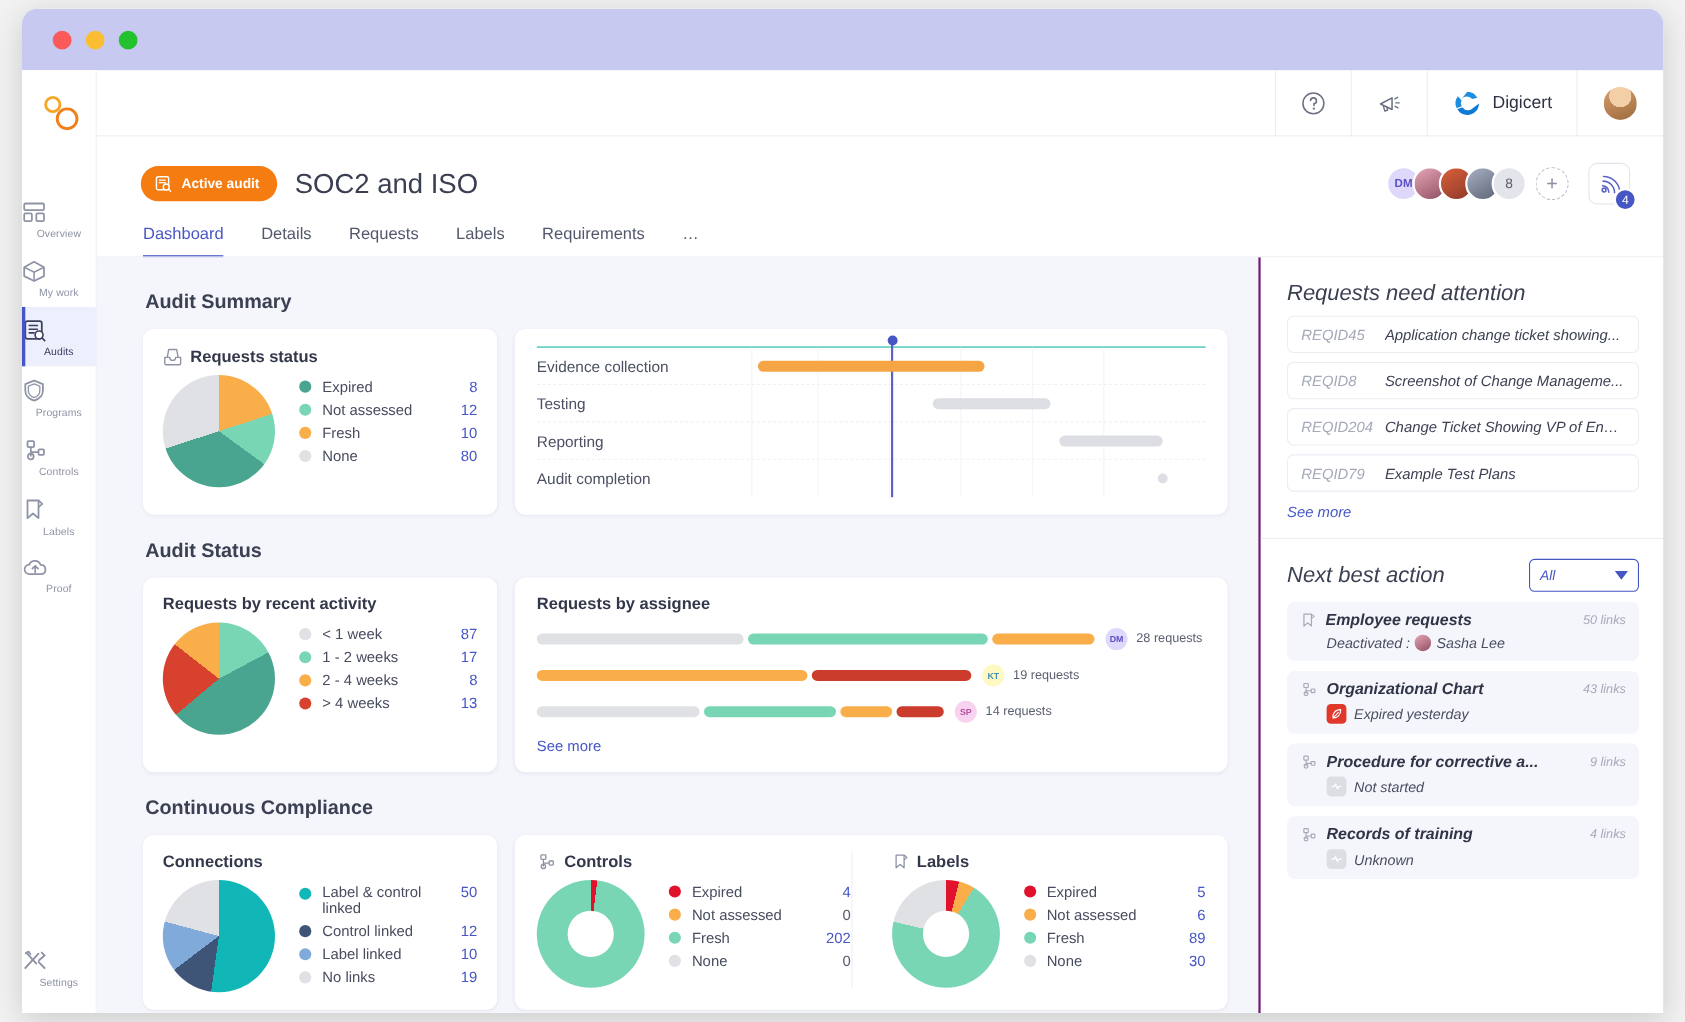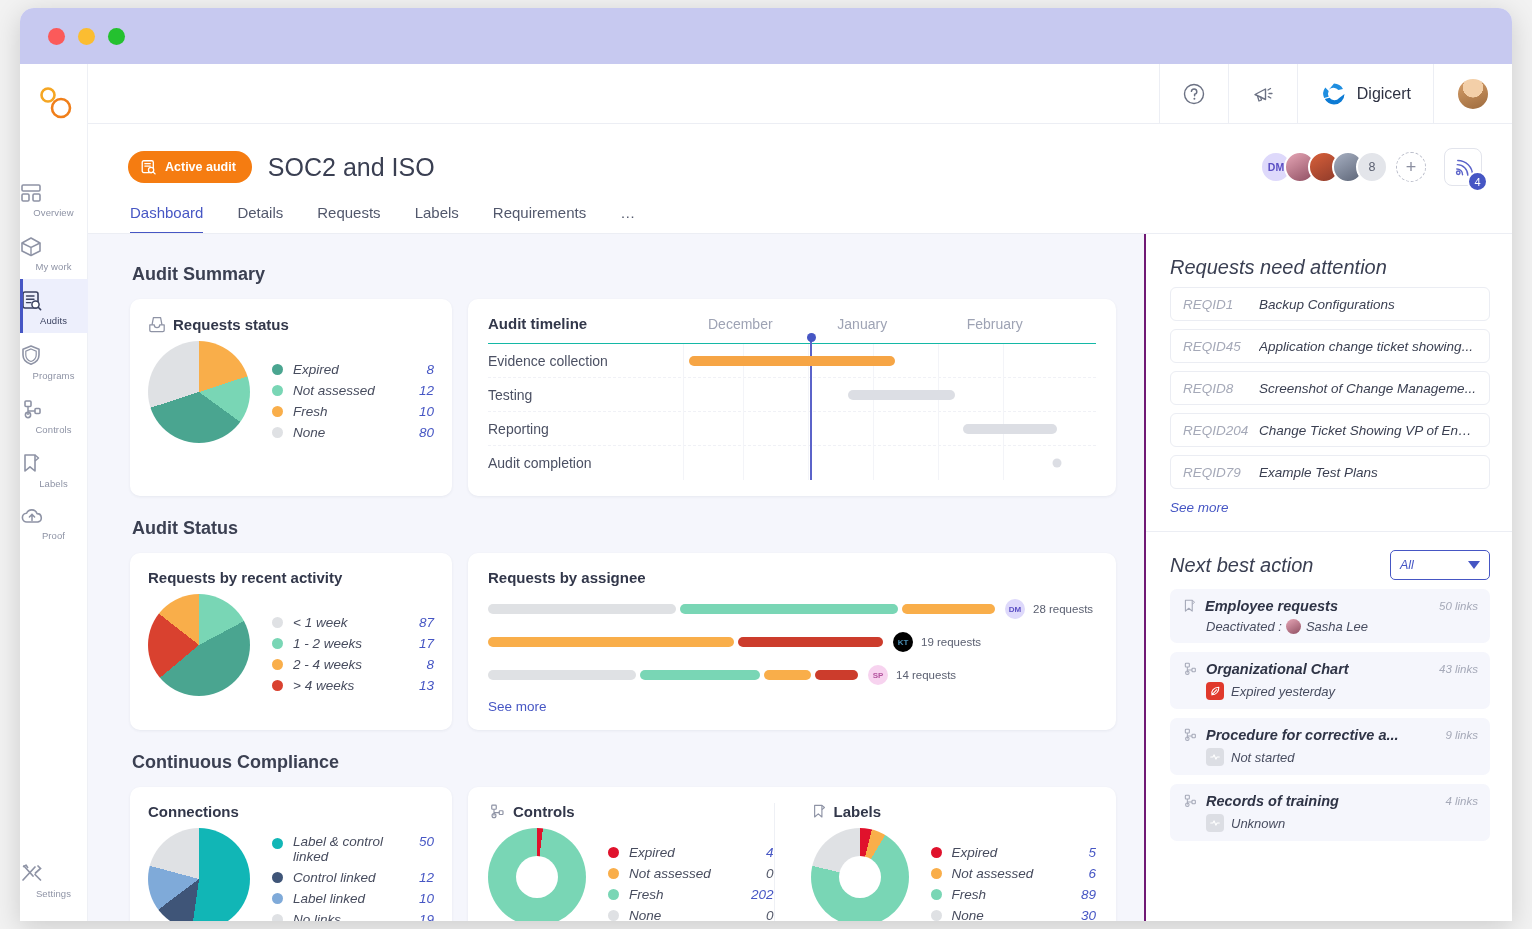--- a/index.html
+++ b/index.html
@@ -123,21 +123,21 @@
 
   .section-h { font-size: 18px; font-weight: bold; color: #3b4052; margin: 4px 0 14px 2px; }
   .section-h.second { margin-top: 22px; }
 
   .cards { display: flex; gap: 16px; }
   .card { background:#fff; border-radius: 10px; box-shadow: 0 1px 3px rgba(40,50,90,.07); }
   .card.small { width: 322px; flex:0 0 322px; padding: 16px 18px; }
   .card.wide { flex: 1; padding: 16px 20px; min-width:0; }
   .card-title { font-size: 15px; font-weight: bold; color:#32374a; display:flex; align-items:flex-end; gap:7px; }
 
-  .chartrow { display:flex; align-items:flex-end; margin-top: 8px; font-style: italic; }
+  .chartrow { display:flex; align-items:flex-start; margin-top: 8px; }
   .pie { width: 102px; height: 102px; border-radius: 50%; flex:0 0 102px; }
   .legend { margin-left: 22px; flex:1; }
   .lg-row { display:flex; align-items:center; font-size: 13.5px; color:#474c5e; padding: 3px 0; }
   .lg-dot { width: 11px; height: 11px; border-radius:50%; margin-right: 10px; flex:0 0 11px; }
   .lg-name { flex:1; }
   .lg-val { color:#4656c4; font-size:13.5px; }
   .lg-val.zero { color:#555a6b; }
 
   
   .tl-head { display:flex; align-items:center; padding-bottom: 11px; }
@@ -417,30 +417,20 @@
                   <div class="lg-row">
                       <span class="lg-dot" style="background:#dfe1e4"></span>
                       <span class="lg-name">None</span>
                       <span class="lg-val">80</span>
                     </div>
                 </div>
               </div>
             </div>
 
             <div class="card wide">
-              <div class="tl-head">
-                <div class="card-title" style="width:180px;flex:0 0 180px;">
-                  <span>Audit timeline</span>
-                </div>
-                <div class="tl-months">
-                  <div class="tl-month">December</div>
-                  <div class="tl-month">January</div>
-                  <div class="tl-month">February</div>
-                </div>
-              </div>
               <div class="tl-body">
                 <div class="tl-grid" style="left:195px"></div>
                 <div class="tl-grid" style="left:255px"></div>
                 <div class="tl-grid" style="left:320px"></div>
                 <div class="tl-grid" style="left:385px"></div>
                 <div class="tl-grid" style="left:450px"></div>
                 <div class="tl-grid" style="left:515px"></div>
                 <div class="tl-now" style="left:322px"></div>
 
                 <div class="tl-row">
@@ -519,21 +509,21 @@
                 </div>
                 <div class="asg-av" style="background:#ded9fb;color:#5b4fc4">DM</div>
                 <div class="asg-txt">28 requests</div>
               </div>
 
               <div class="asg-row">
                 <div class="asg-bars">
                   <div class="seg" style="width:246px;background:#f9ae4a"></div>
                   <div class="seg" style="width:145px;background:#cc3c2c"></div>
                 </div>
-                <div class="asg-av" style="background:#000000;color:#4b8fb5">KT</div>
+                <div class="asg-av" style="background:#fef9c3;color:#4b8fb5">KT</div>
                 <div class="asg-txt">19 requests</div>
               </div>
 
               <div class="asg-row">
                 <div class="asg-bars">
                   <div class="seg" style="width:148px;background:#dfe1e4"></div>
                   <div class="seg" style="width:120px;background:#79d6b5"></div>
                   <div class="seg" style="width:47px;background:#f9ae4a"></div>
                   <div class="seg" style="width:43px;background:#cc3c2c"></div>
                 </div>
@@ -656,24 +646,20 @@
                 </div>
               </div>
             </div>
           </div>
         </div>
 
         <div class="right">
           <div class="panel-h">Requests need attention</div>
 
           <div class="req-item">
-            <span class="req-id">REQID1</span>
-            <span class="req-name">Backup Configurations</span>
-          </div>
-          <div class="req-item">
             <span class="req-id">REQID45</span>
             <span class="req-name">Application change ticket showing...</span>
           </div>
           <div class="req-item">
             <span class="req-id">REQID8</span>
             <span class="req-name">Screenshot of Change Manageme...</span>
           </div>
           <div class="req-item">
             <span class="req-id">REQID204</span>
             <span class="req-name">Change Ticket Showing VP of Engi...</span>

